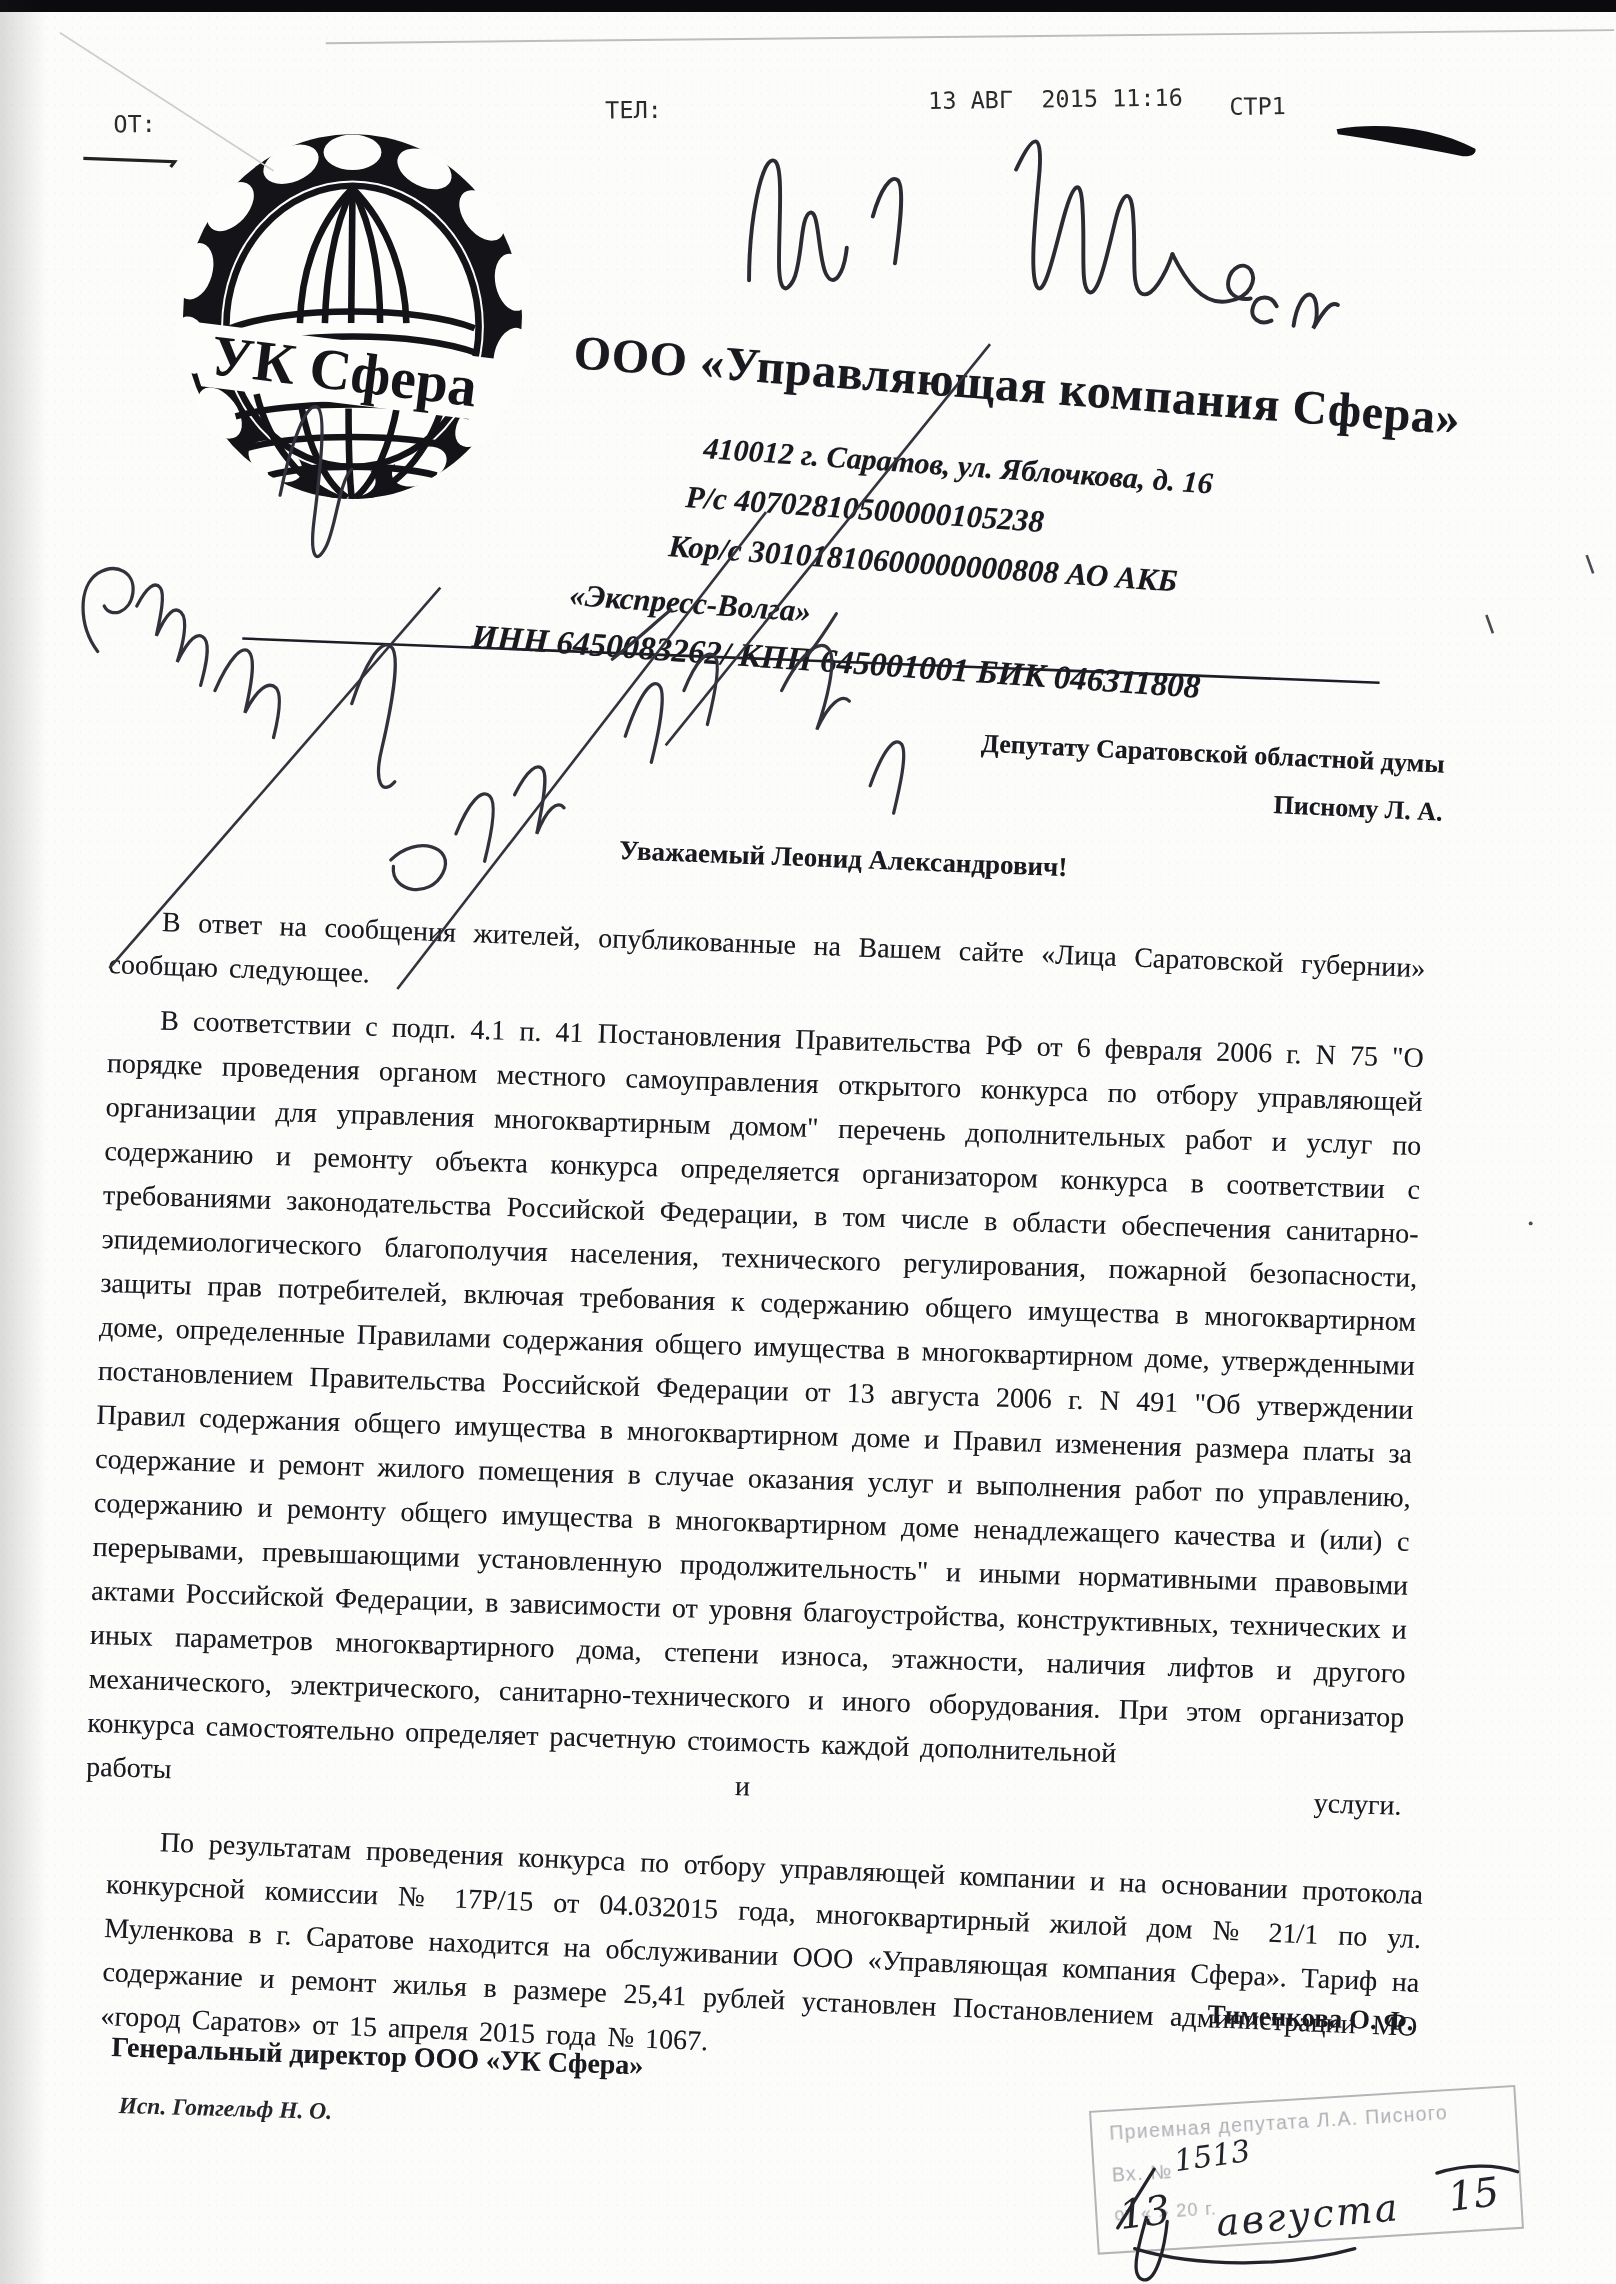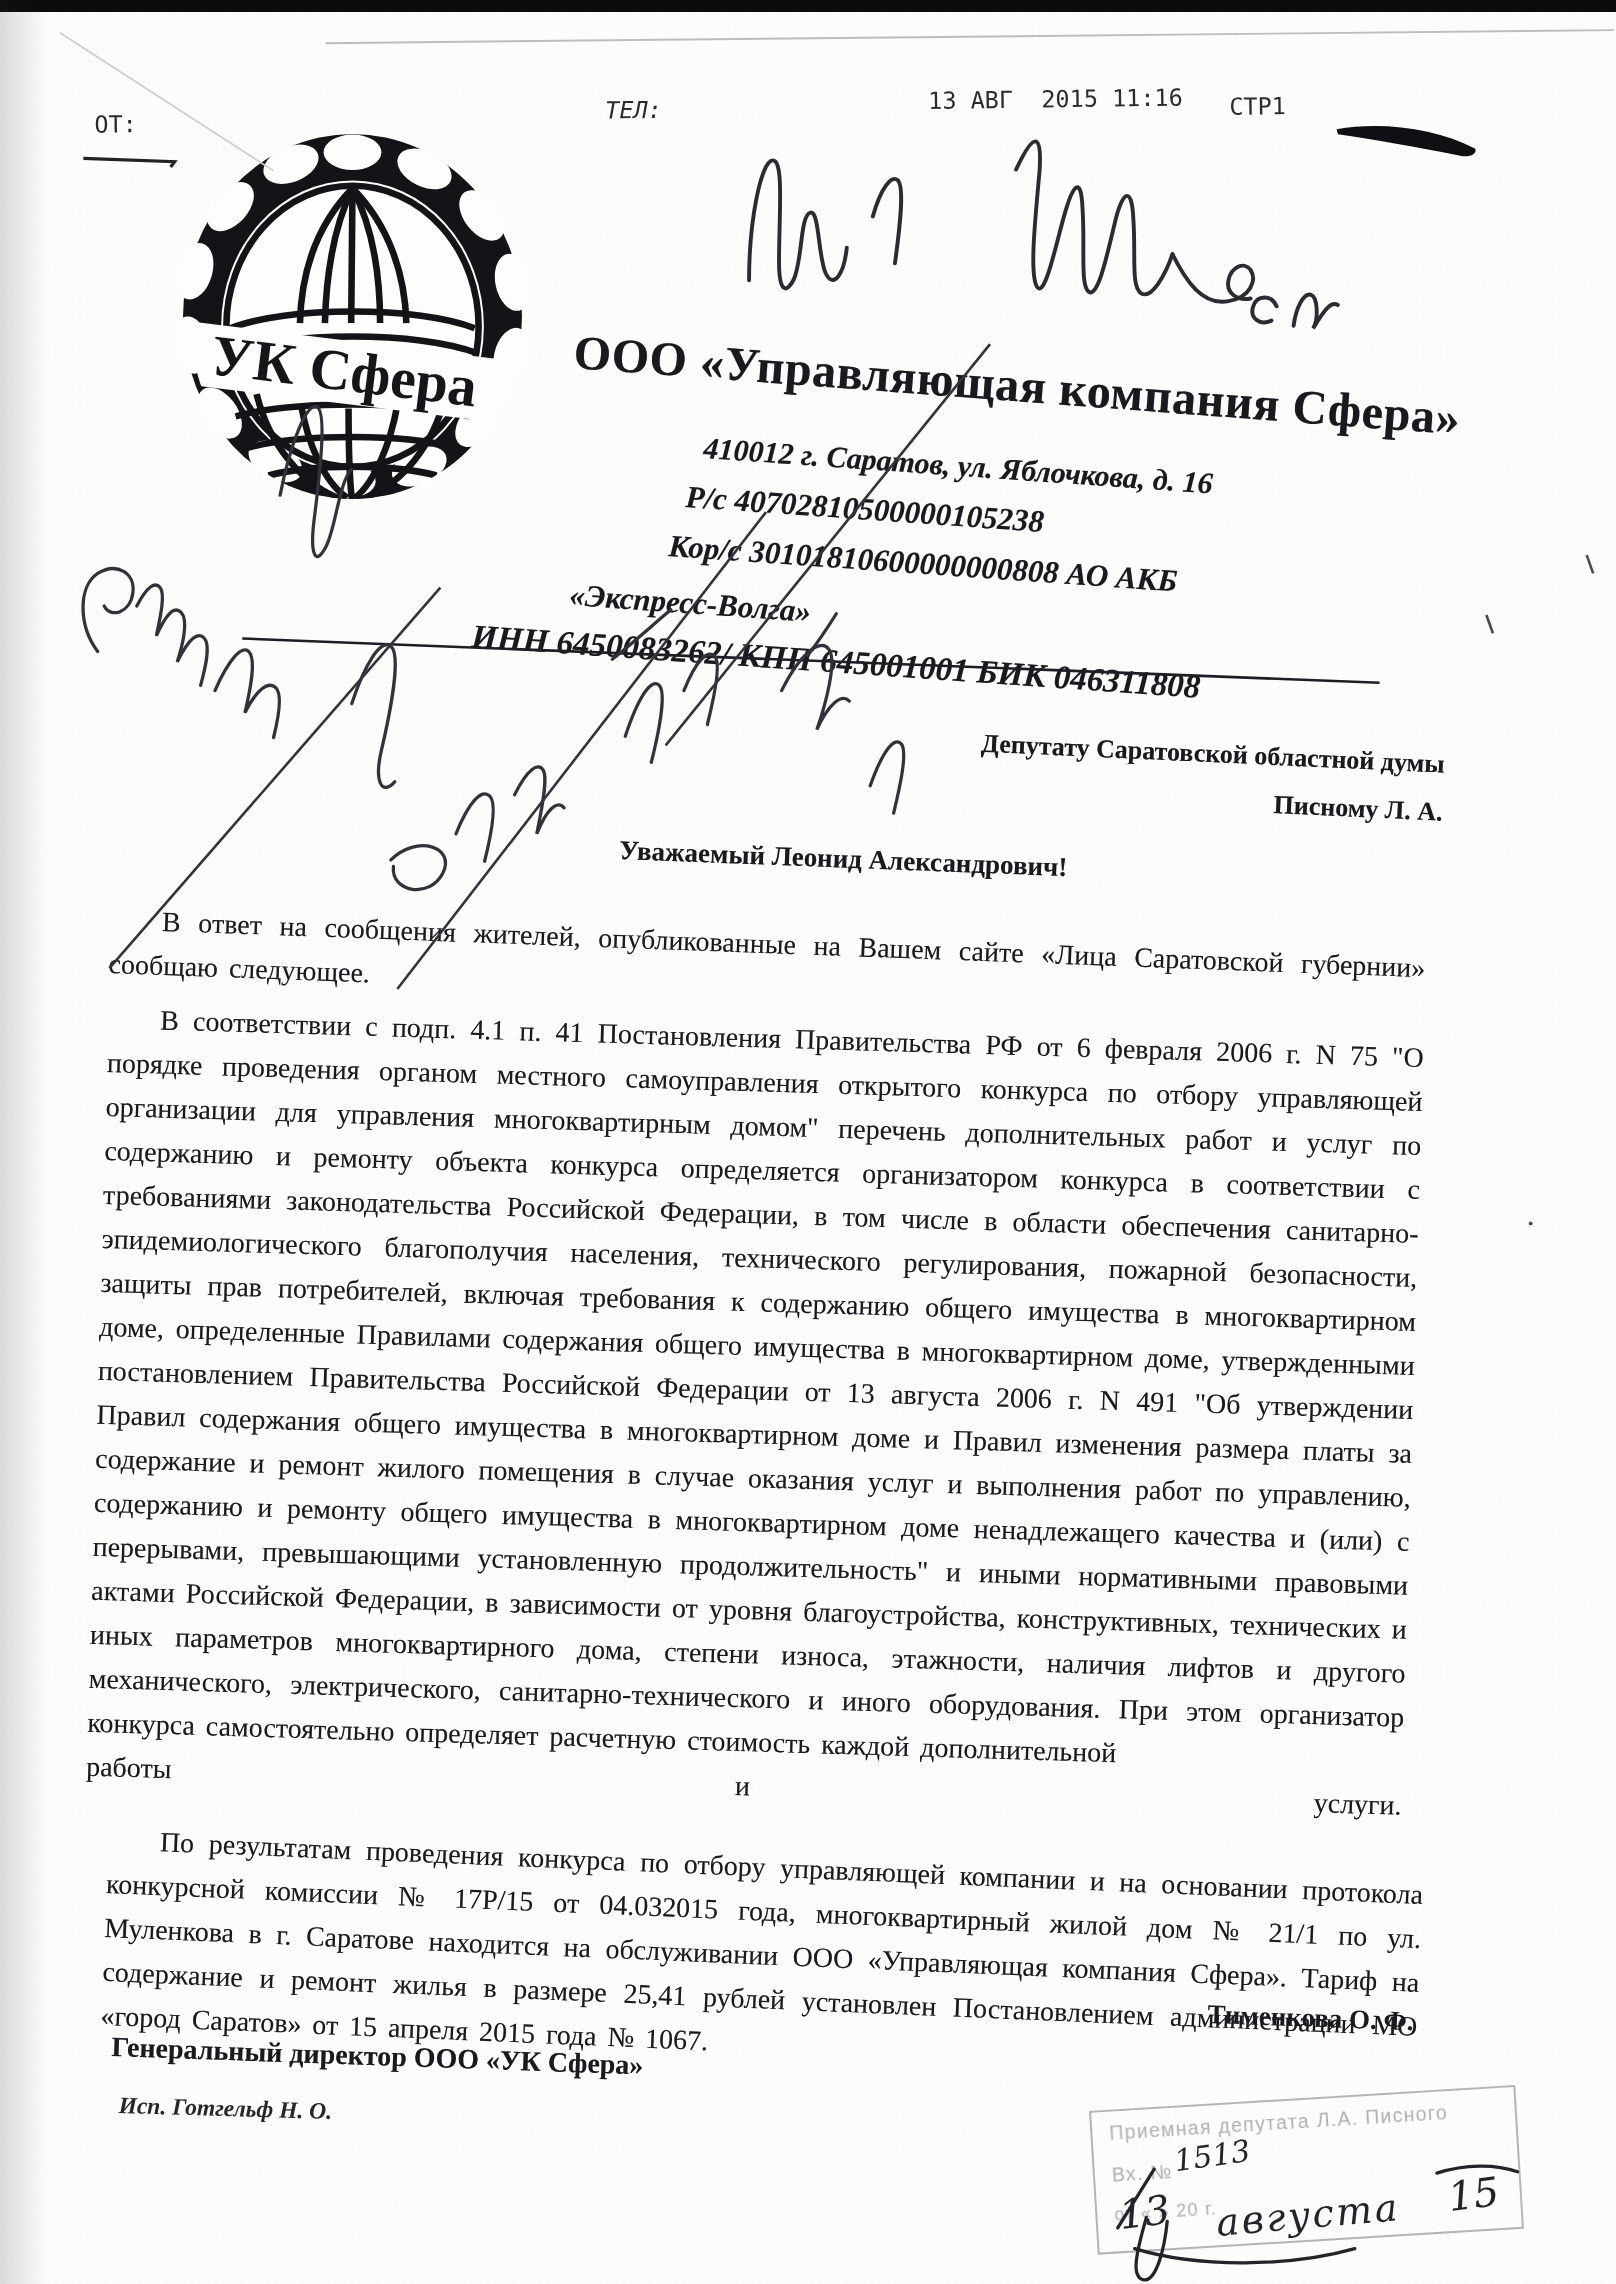--- a/index.html
+++ b/index.html
@@ -46,22 +46,22 @@
 </style>
 </head>
 <body>
 
 <div class="page">
 
   <div class="abs topbar"></div>
   <div class="abs leftshade"></div>
 
   <div class="abs faxrow">
-    <span style="left:94px;top:15.6px;">ОТ:</span>
-    <span style="left:605px;top:9px;font-style:italic;">ТЕЛ:</span>
+    <span style="left:113px;top:15.6px;">ОТ:</span>
+    <span style="left:605px;top:9px;">ТЕЛ:</span>
     <span style="left:928px;top:3.9px;">13 АВГ  2015 11:16</span>
     <span style="left:1229px;top:14px;">СТР1</span>
   </div>
 
   <svg class="abs" style="left:175px;top:126px;" width="355" height="381" viewBox="0 0 540 580">
     <defs>
         <clipPath id="lc">
           <ellipse cx="270" cy="290" rx="258" ry="278"></ellipse>
         </clipPath>
       </defs>

